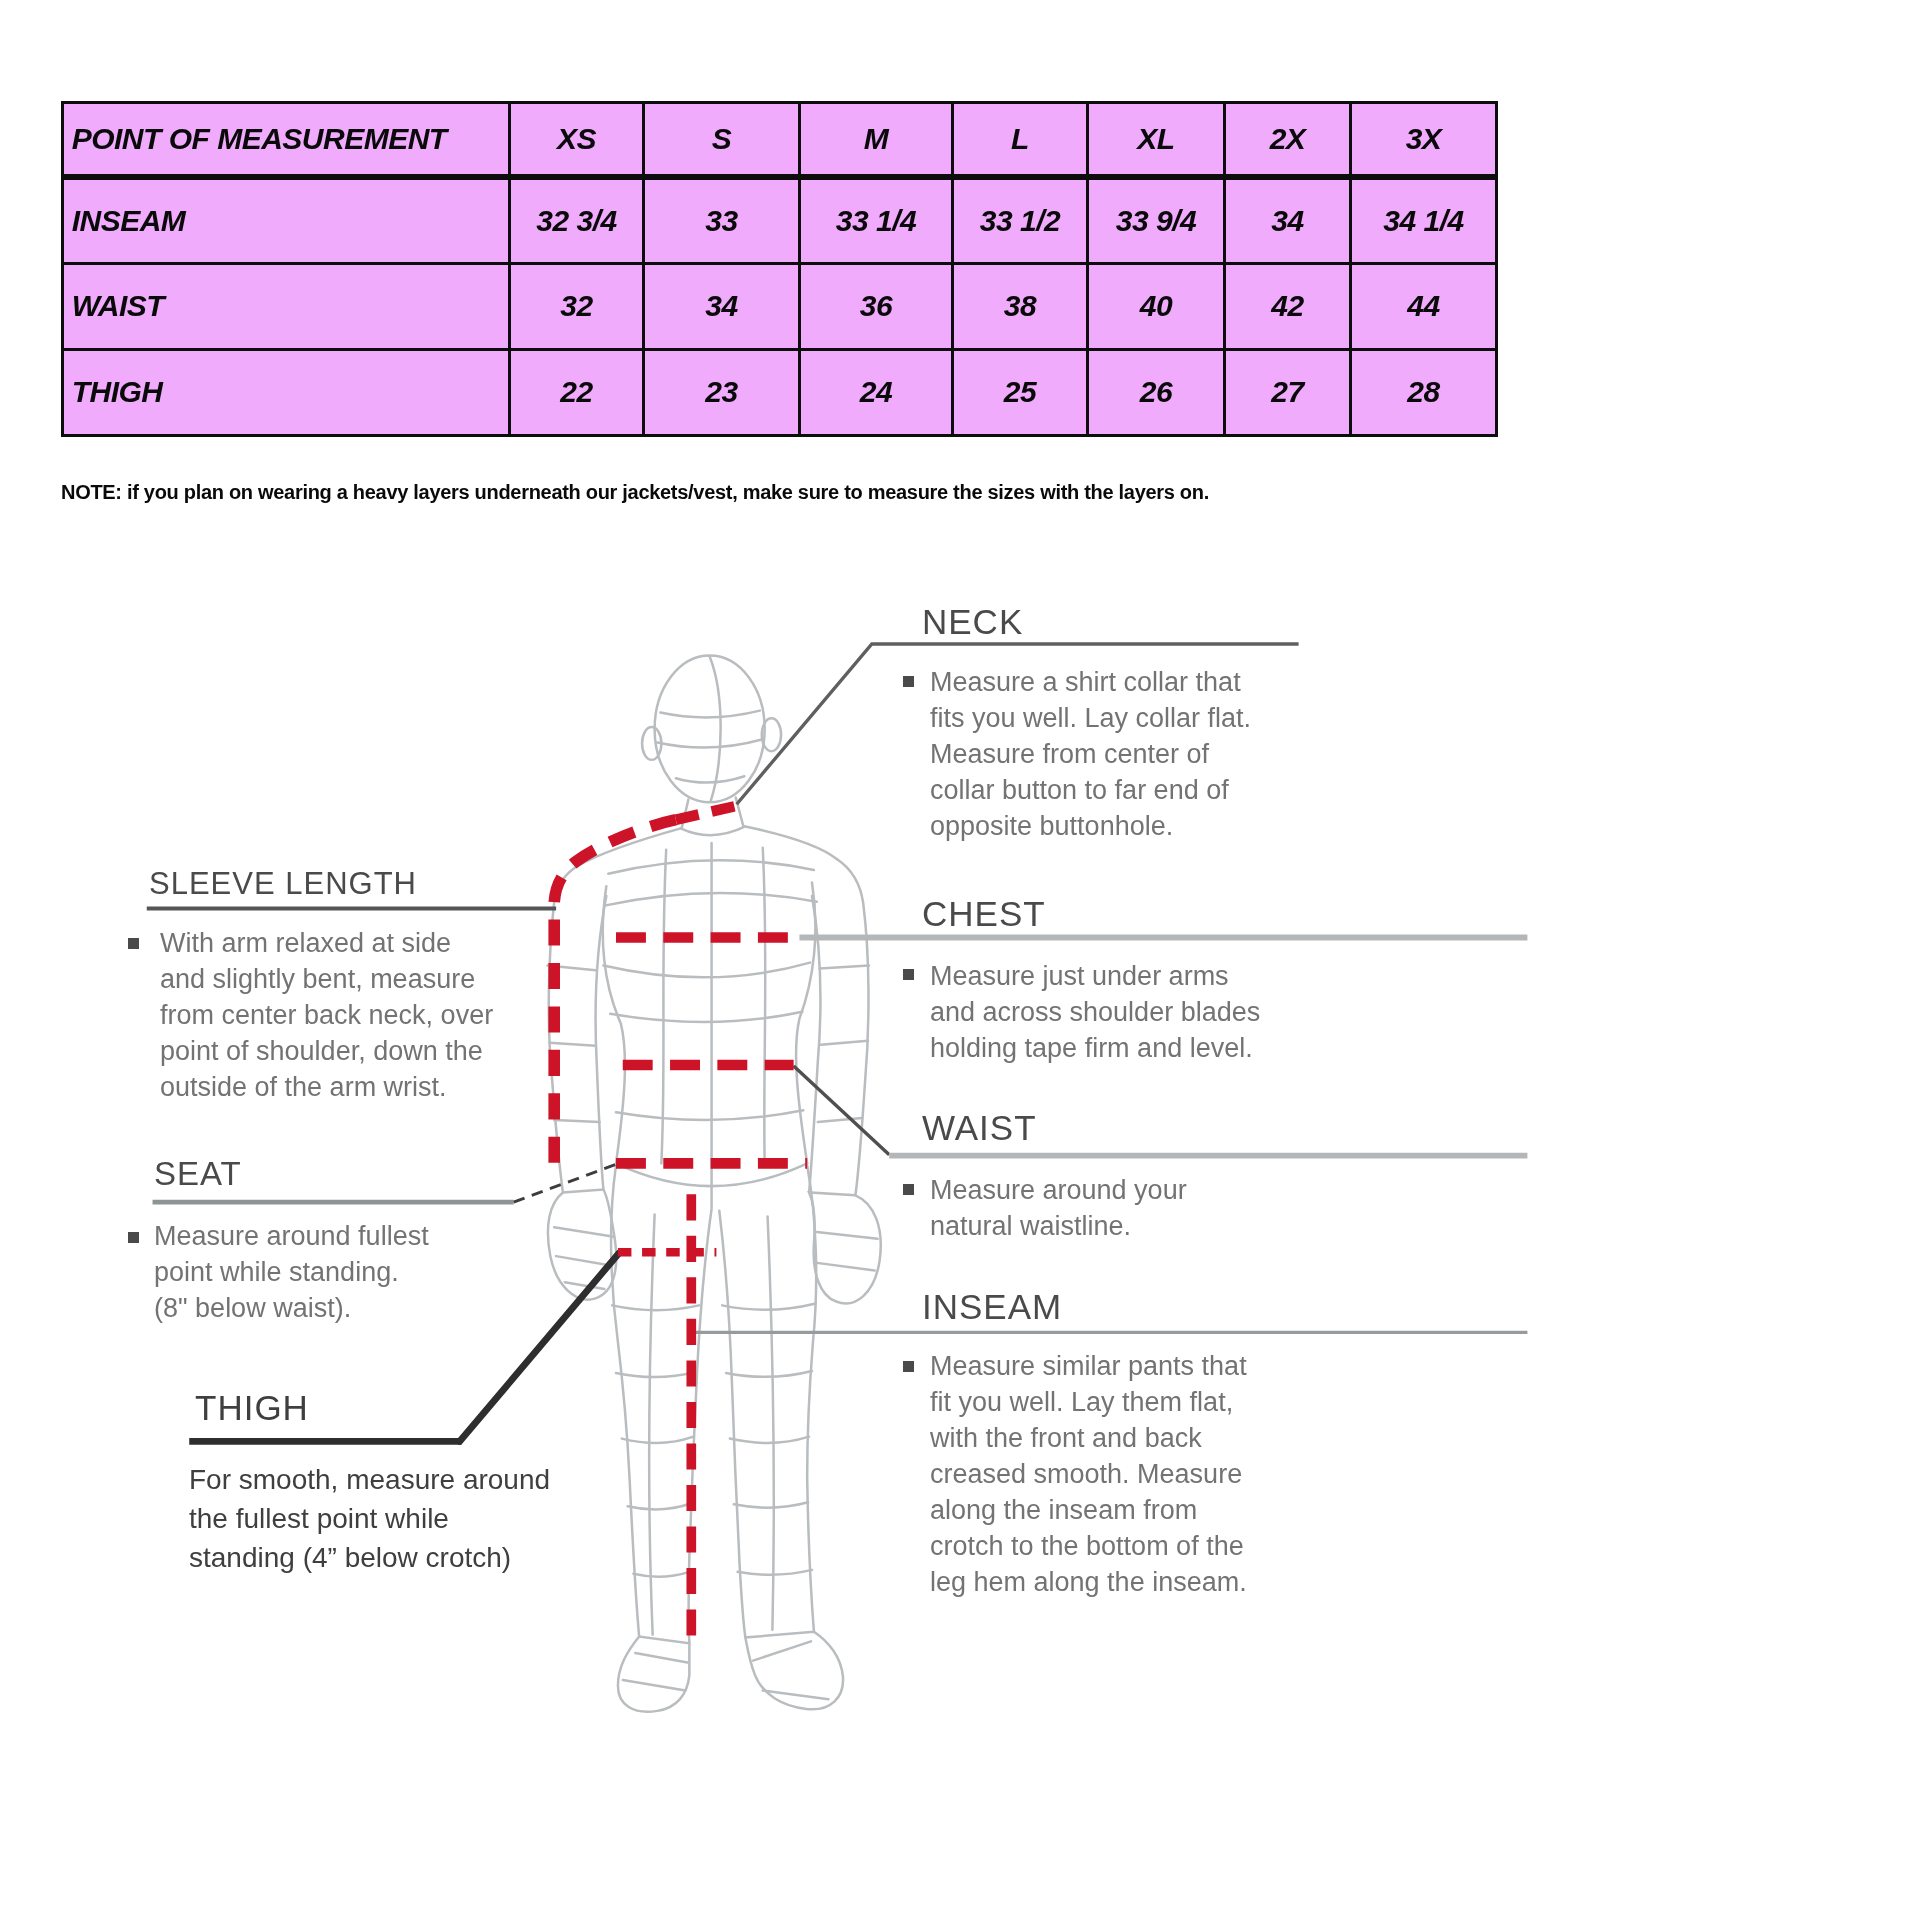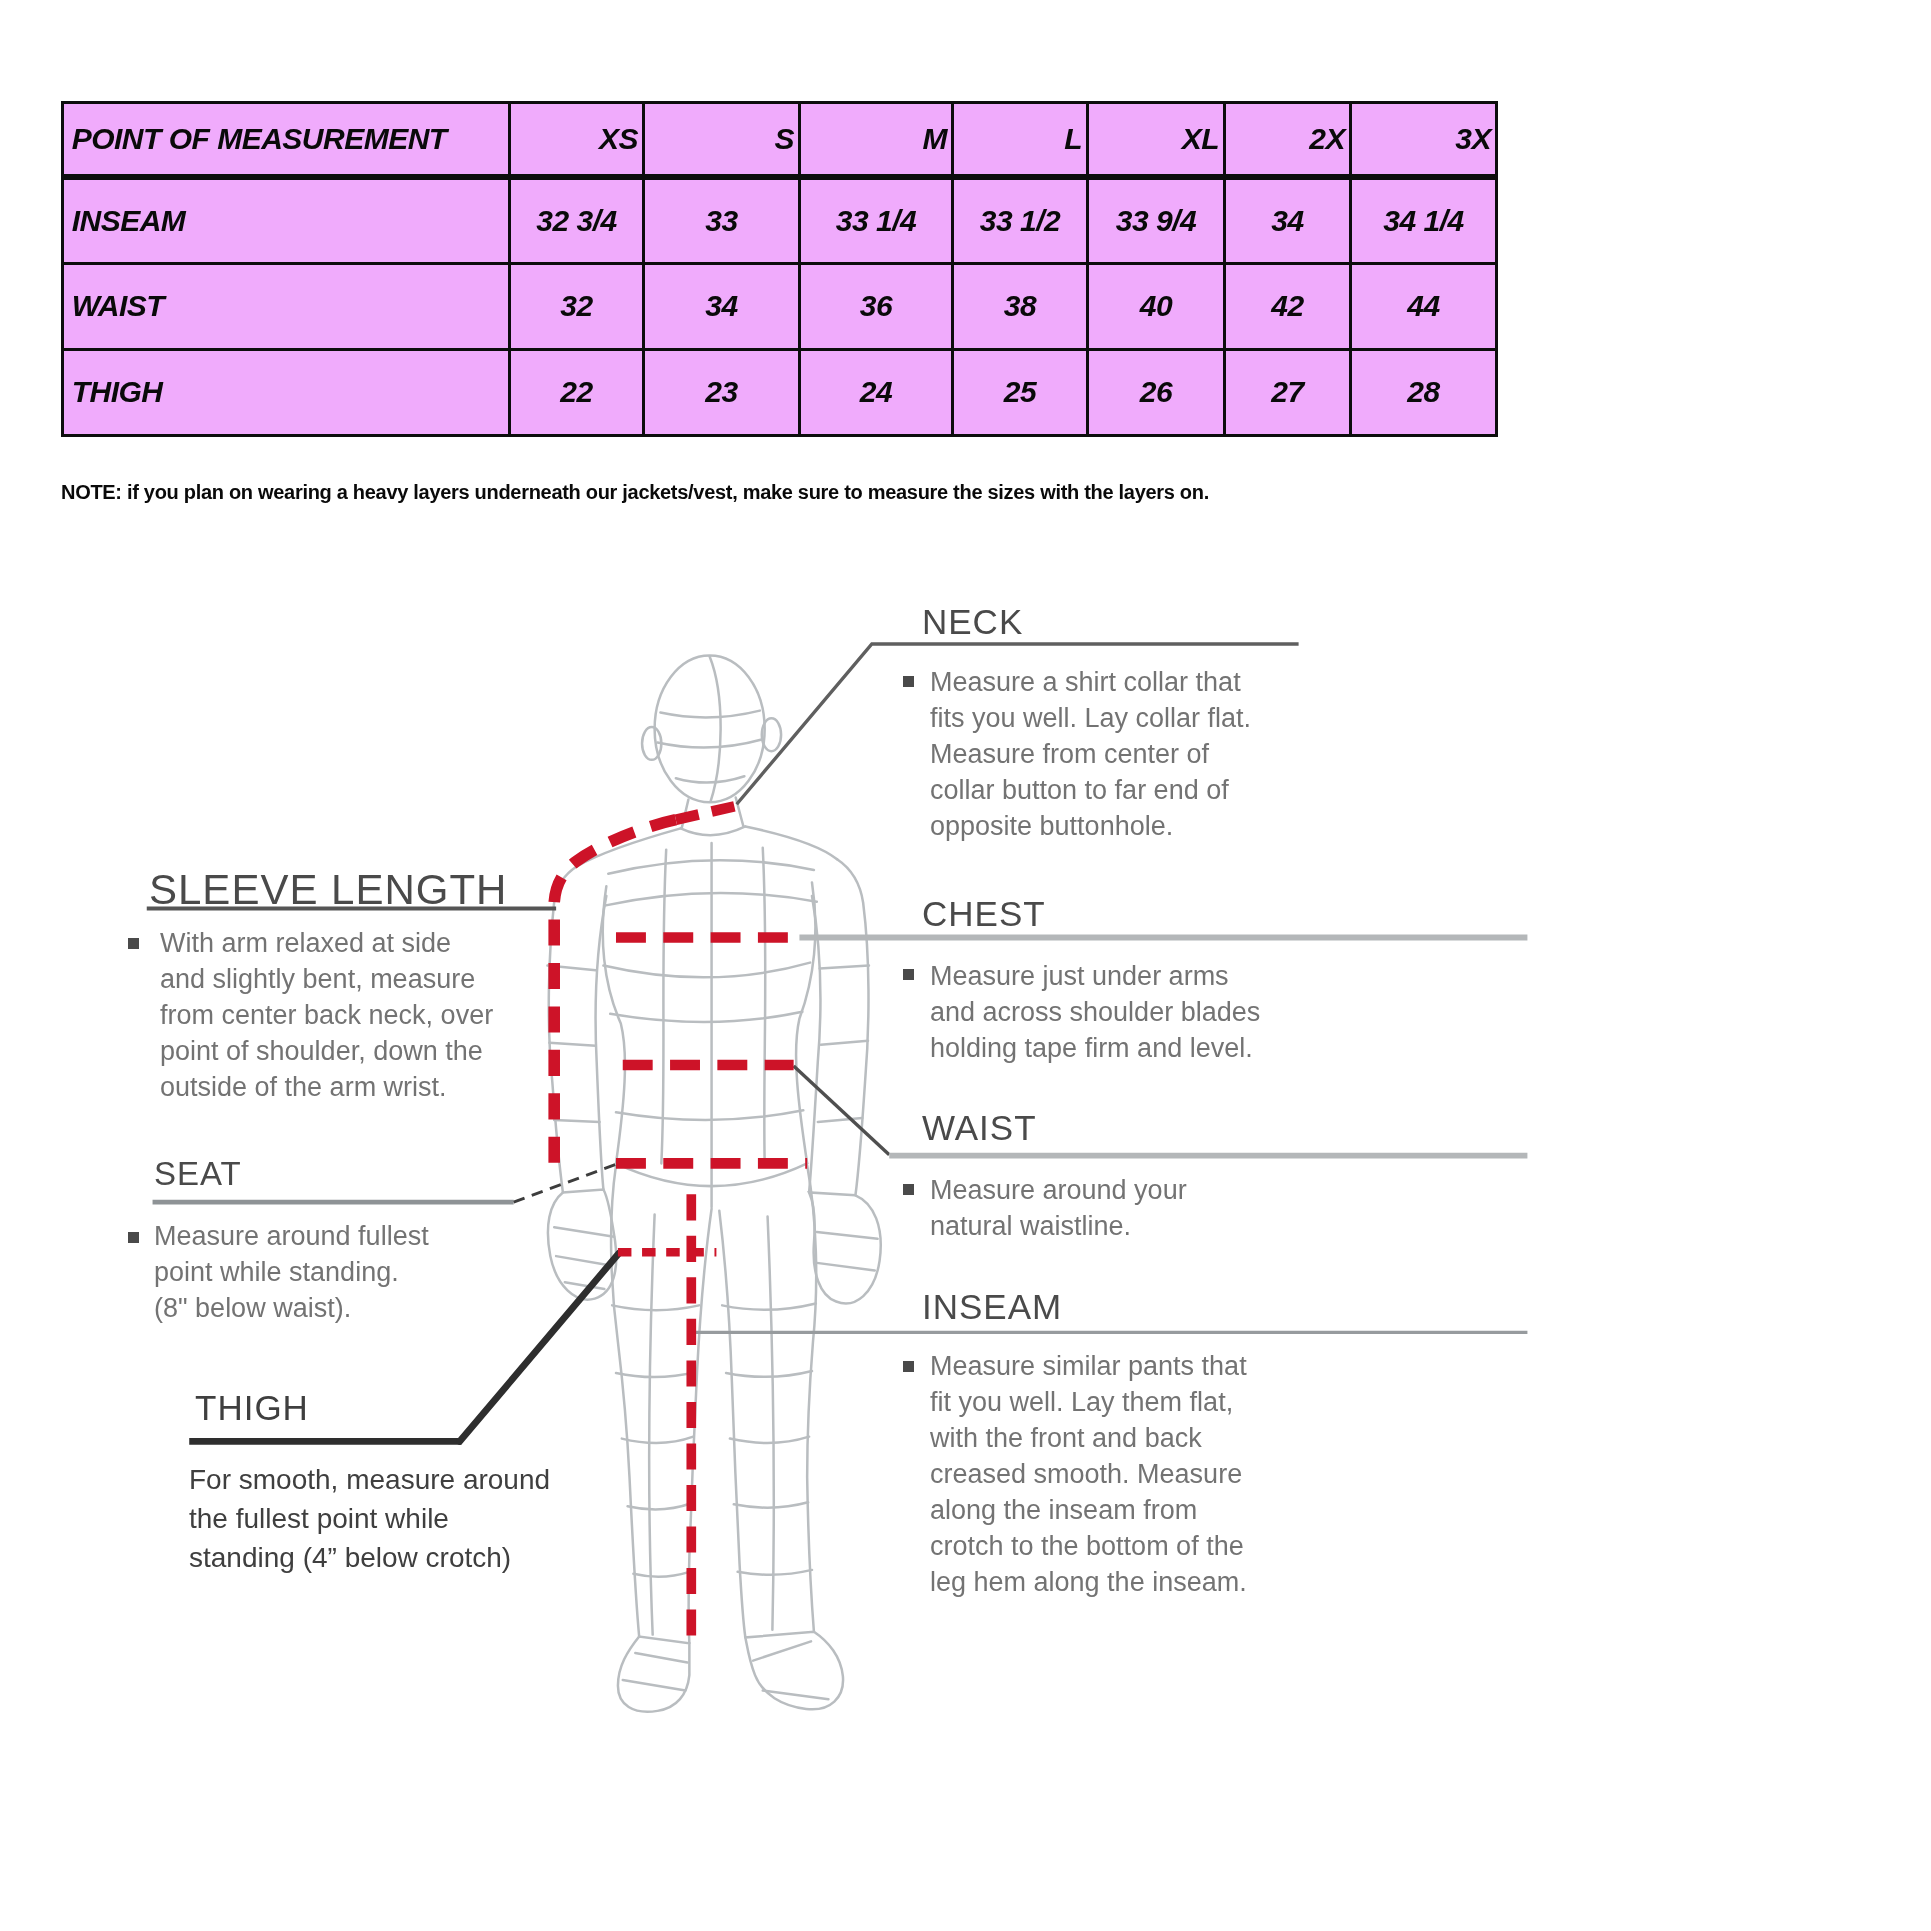--- a/index.html
+++ b/index.html
@@ -11,21 +11,21 @@
   .size-table{
     position:absolute;left:61px;top:101px;width:1434px;height:326px;
     border-collapse:collapse;table-layout:fixed;
     border:2.9px solid #0d0d0d;
   }
   .size-table th,.size-table td{
     border:3.9px solid #0d0d0d;background:#f0abfc;
     font-weight:bold;font-size:30px;letter-spacing:-0.5px;color:#0a0a0a;
     text-align:center;vertical-align:middle;padding:4px;font-style:italic;
   }
-  .size-table thead th{border-bottom-width:6.8px;height:62px;text-align:right;}
+  .size-table thead th{border-bottom-width:6.8px;height:62px;}
   .size-table tbody tr{height:86px;}
   .size-table .rowlabel,.size-table .pom{
     text-align:left;padding-left:7.7px;
   }
   
   .note{
     position:absolute;left:61px;top:481px;width:1834px;
     font-size:20px;font-weight:bold;letter-spacing:-0.3px;color:#0a0a0a;
     white-space:nowrap;
   }
@@ -210,21 +210,21 @@
   <div class="sec-title" style="left:922px;top:602px;">NECK</div>
   <span class="bullet" style="left:903px;top:676px;"></span>
   <div class="sec-desc" style="left:930px;top:664px;">
     <div>Measure a shirt collar that</div>
     <div>fits you well. Lay collar flat.</div>
     <div>Measure from center of</div>
     <div>collar button to far end of</div>
     <div>opposite buttonhole.</div>
   </div>
 
-  <div class="sec-title" style="left:149px;top:866px;font-size:42px;">SLEEVE LENGTH</div>
+  <div class="sec-title" style="left:149px;top:866px;font-size:31px;">SLEEVE LENGTH</div>
   <span class="bullet" style="left:128px;top:938px;"></span>
   <div class="sec-desc" style="left:154px;top:925px;margin-left:6px;">
     <div>With arm relaxed at side</div>
     <div>and slightly bent, measure</div>
     <div>from center back neck, over</div>
     <div>point of shoulder, down the</div>
     <div>outside of the arm wrist.</div>
   </div>
 
   <div class="sec-title" style="left:922px;top:894px;">CHEST</div>

